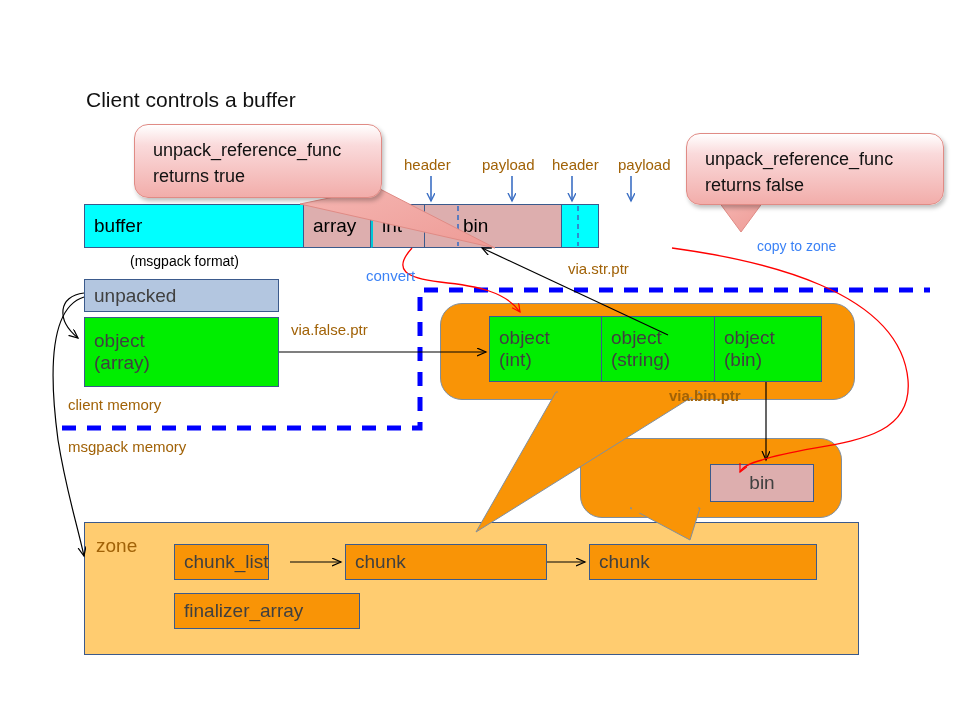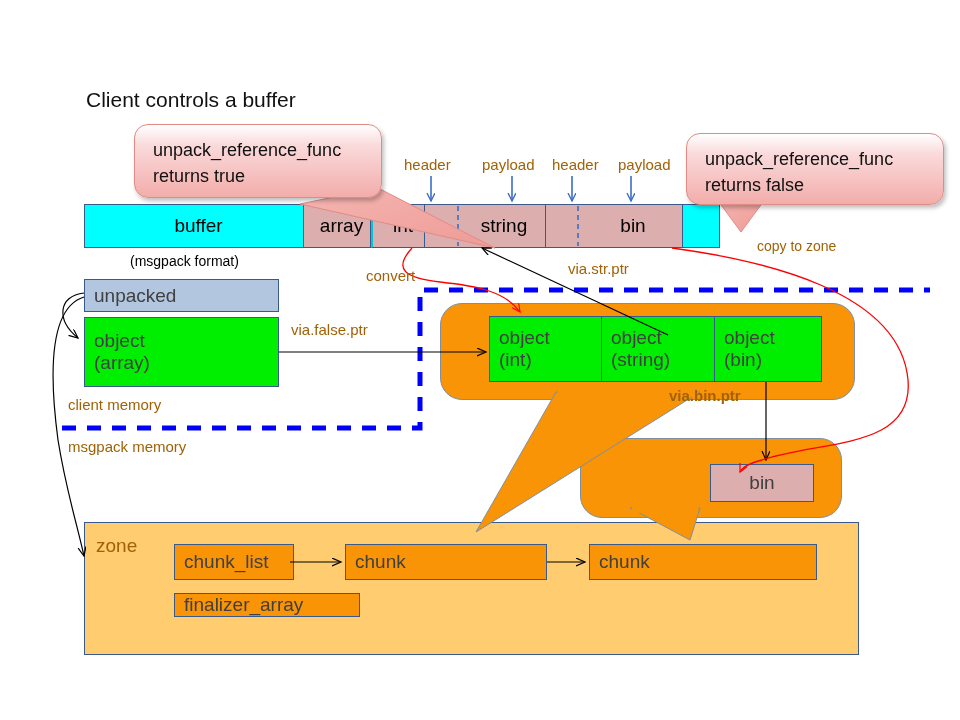--- a/index.html
+++ b/index.html
@@ -11,30 +11,29 @@
     overflow:hidden;
     color:#000;
   }
   #stage{position:absolute;left:0;top:0;width:960px;height:720px;margin-top:20px;}
   .abs{position:absolute;box-sizing:border-box;}
 
   
   .title{font-size:21px;color:#111;}
   .lbl{font-size:15px;color:#a16207;}
   .lbl-sm{font-size:14px;color:#000;}
-  .red{color:#a16207;}
+  .red{color:#3b82f6;}
 
   
   .bar-seg{
     border:1px solid #3b5a8c;
     height:44px;
     display:flex;align-items:center;
     font-size:19px;
     box-sizing:border-box;
-    justify-content:center;
   }
   .cyan{background:#00ffff;}
   .pink{background:#ddaeae;}
   .seg-label{padding-left:9px;}
 
   
   .box{
     border:1px solid #3b5a8c;
     box-sizing:border-box;
     display:flex;
@@ -81,23 +80,20 @@
   <div class="abs" style="left:84px;top:184px;width:636px;height:44px;display:flex;">
     <div class="bar-seg cyan" style="width:220px;">
       <span class="seg-label">buffer</span>
     </div>
     <div class="bar-seg pink" style="width:67px;border-left:none;">
       <span class="seg-label">array</span>
     </div>
     <div class="bar-seg pink" style="width:54px;border-left:none;border-left:2px solid #00c8d7;">
       <span class="seg-label">int</span>
     </div>
-    <div class="bar-seg pink" style="width:121px;border-left:none;">
-      <span class="seg-label" style="padding-left:38px;">string</span>
-    </div>
     <div class="bar-seg pink" style="width:137px;border-left:none;">
       <span class="seg-label" style="padding-left:38px;">bin</span>
     </div>
     <div class="bar-seg cyan" style="width:37px;border-left:none;">
       <span class="seg-label"></span>
     </div>
   </div>
 
   <div class="abs lbl-sm" style="left:130px;top:233px;">(msgpack format)</div>
 
@@ -134,30 +130,30 @@
   </div>
 
   <div class="abs callout-orange" style="left:580px;top:418px;width:262px;height:80px;"></div>
   <div class="abs box pinkbox" style="left:710px;top:444px;width:104px;height:38px;">
     <span>bin</span>
   </div>
 
   <div class="abs box zone-box" style="left:84px;top:502px;width:775px;height:133px;"></div>
   <div class="abs lbl" style="left:96px;top:515px;font-size:19px;">zone</div>
 
-  <div class="abs box orange-box box-pad" style="left:174px;top:524px;width:120px;height:36px;">
+  <div class="abs box orange-box box-pad" style="left:174px;top:524px;width:95px;height:36px;">
     <span>chunk_list</span>
   </div>
   <div class="abs box orange-box box-pad" style="left:345px;top:524px;width:202px;height:36px;">
     <span>chunk</span>
   </div>
   <div class="abs box orange-box box-pad" style="left:589px;top:524px;width:228px;height:36px;">
     <span>chunk</span>
   </div>
-  <div class="abs box orange-box box-pad" style="left:174px;top:573px;width:186px;height:24px;">
+  <div class="abs box orange-box box-pad" style="left:174px;top:573px;width:186px;height:36px;">
     <span>finalizer_array</span>
   </div>
 
   <svg class="overlay" viewBox="0 0 960 720">
     <defs>
       <marker id="ah-black" markerWidth="12" markerHeight="12" refX="9" refY="4" orient="auto" markerUnits="userSpaceOnUse">
         <path d="M0,0 L9,4 L0,8" fill="none" stroke="#000" stroke-width="1.2"></path>
       </marker>
       <marker id="ah-blue" markerWidth="12" markerHeight="12" refX="8" refY="4" orient="auto" markerUnits="userSpaceOnUse">
         <path d="M0,0 L8,4 L0,8" fill="none" stroke="#3b6fc4" stroke-width="1.4"></path>

